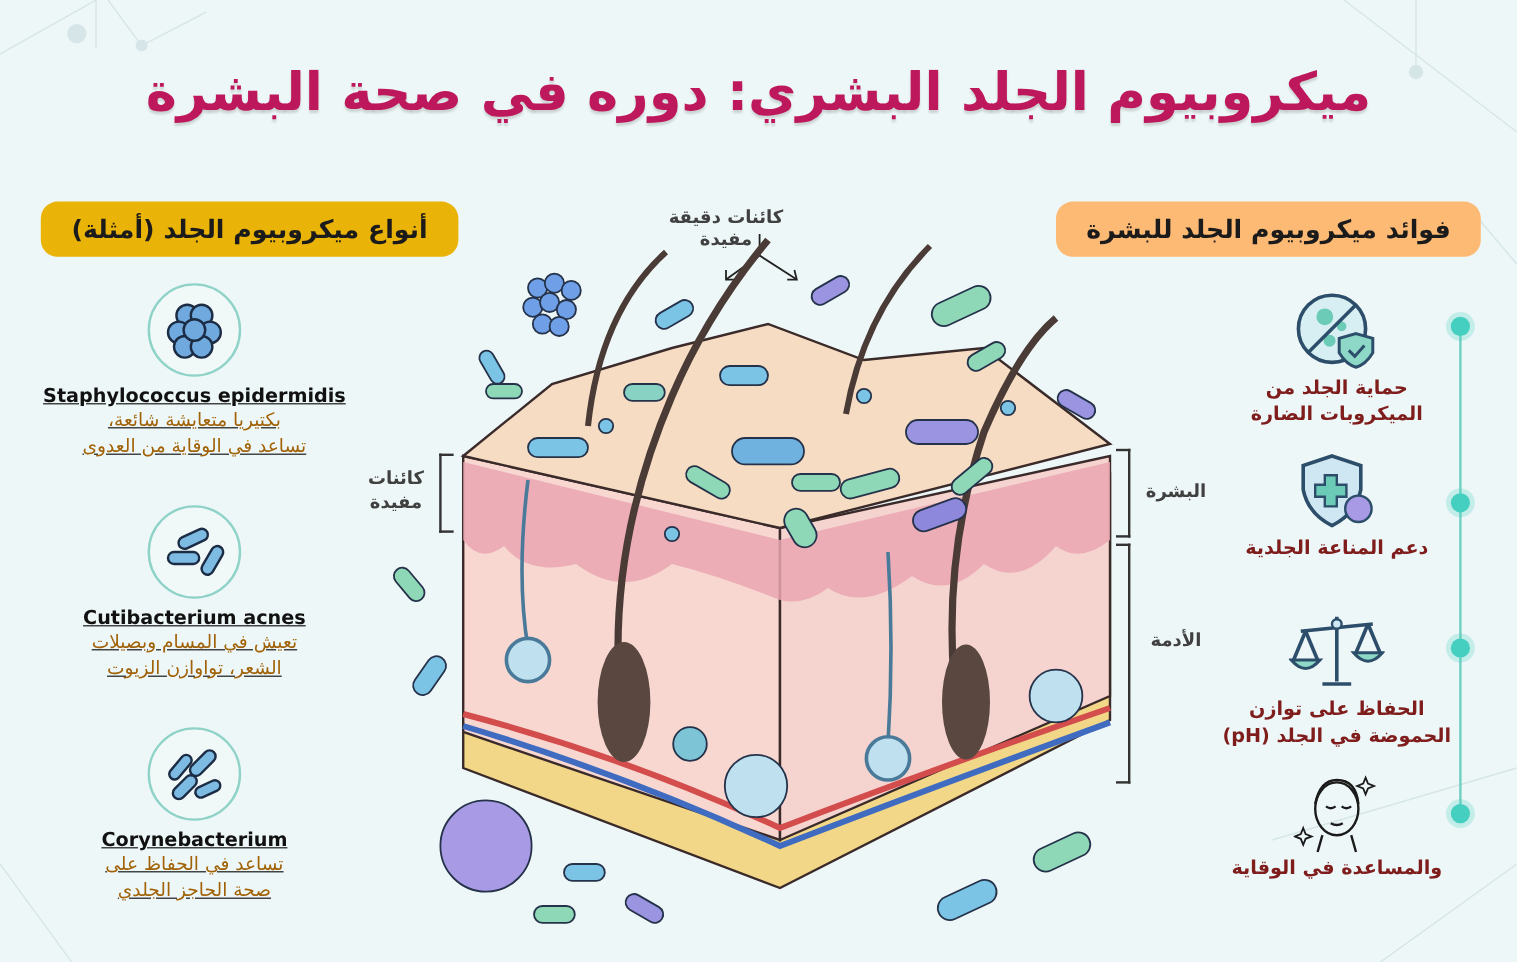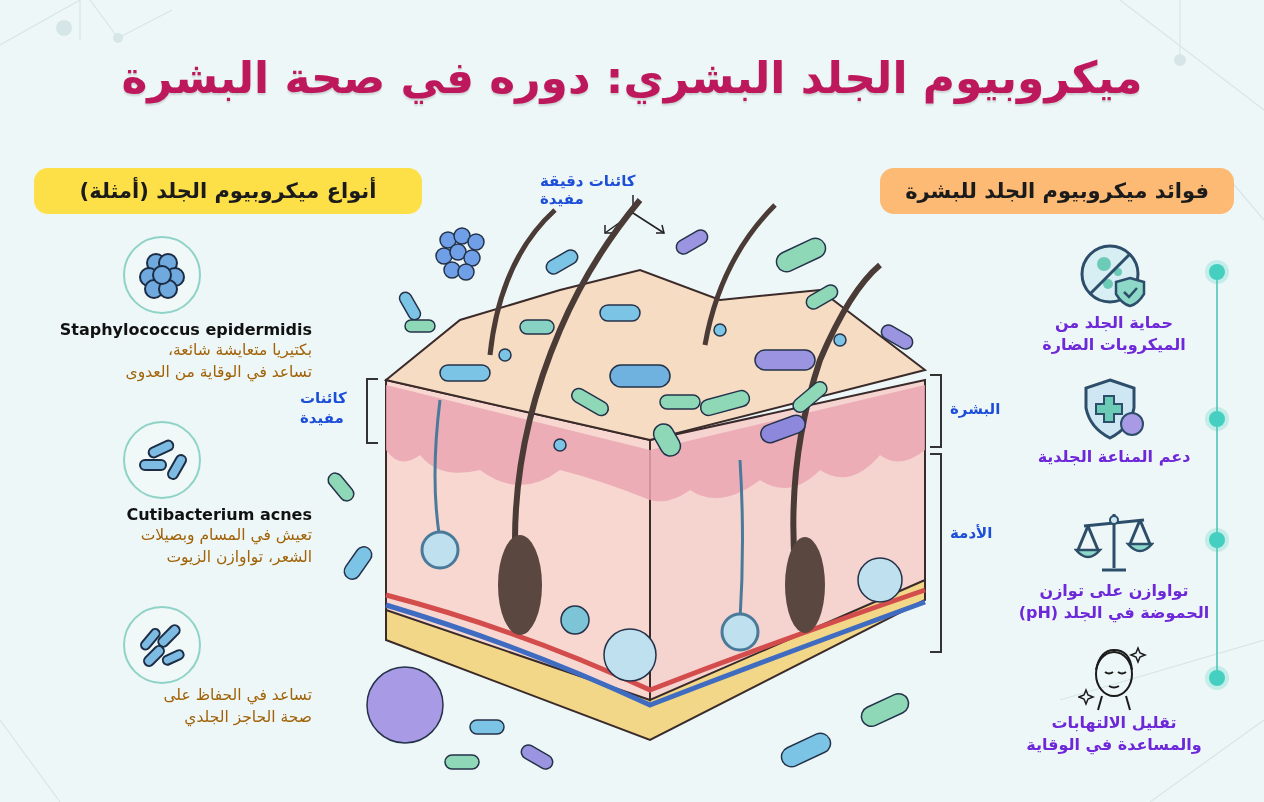--- a/index.html
+++ b/index.html
@@ -17,44 +17,44 @@
     font-size: 44px; font-weight: bold; color: #be185d;
     letter-spacing: 0.5px;
     text-shadow: 0 2px 2px rgba(0,0,0,0.15);
   }
   .pill {
     position: absolute; height: 46px; border-radius: 14px;
     direction: rtl; font-weight: bold; font-size: 21px;
     display: flex; align-items: center; justify-content: center;
     color: #1b1b1b;
   }
-  .pill-left { left: 34px; top: 168px; width: 388px; background: #fde047; }
+  .pill-left { left: 34px; top: 168px; width: 348px; background: #eab308; }
   .pill-right { left: 880px; top: 168px; width: 354px; background: #fdba74; }
 
-  .species { position: absolute; width: 300px; text-align: right; }
+  .species { position: absolute; width: 300px; text-align: center; text-decoration: underline; }
   .species .circle {
     width: 78px; height: 78px; border-radius: 50%;
     border: 2px solid #8fd3c8; margin: 0 auto;
     display: flex; align-items: center; justify-content: center;
     background: #f1f8f8;
   }
   .species .name { font-weight: bold; font-size: 16px; margin-top: 6px; color: #111; }
   .species .desc { direction: rtl; font-size: 15.5px; line-height: 22px; color: #a16207; }
 
   .benefit { position: absolute; width: 200px; text-align: center; direction: rtl; }
   .benefit .ic { height: 72px; display: flex; align-items: center; justify-content: center; }
-  .benefit .txt { font-size: 16px; font-weight: bold; line-height: 22px; color: #6d28d9; }
+  .benefit .txt { font-size: 16px; font-weight: bold; line-height: 22px; color: #7f1d1d; }
 
   .timeline-line { position: absolute; left: 1216px; top: 272px; width: 2px; height: 406px; background: #6fcfc2; }
   .tl-dot {
     position: absolute; left: 1209px; width: 16px; height: 16px; border-radius: 50%;
     background: #45cfc0; box-shadow: 0 0 0 4px rgba(69,207,192,0.25);
   }
 
-  .label { position: absolute; direction: rtl; font-size: 15px; font-weight: bold; color: #1d4ed8; text-align: left; }
+  .label { position: absolute; direction: rtl; font-size: 15px; font-weight: bold; color: #404040; text-align: center; }
   .bracket { position: absolute; border: 2px solid #333; }
   .bracket-left { border-right: none; }
   .bracket-right { border-left: none; }
 
   .diagram { position: absolute; left: 300px; top: 190px; width: 660px; height: 612px; }
 </style>
 </head>
 <body>
 
 <svg class="bg-net" width="1264" height="802">
@@ -117,20 +117,21 @@
   <div class="circle">
     <svg width="56" height="56" viewBox="0 0 56 56">
       <g stroke="#1b2c44" stroke-width="2" fill="#7dbbe3">
         <rect x="4" y="18" width="24" height="9" rx="4.5" transform="rotate(-50 16 22)"></rect>
         <rect x="22" y="14" width="26" height="10" rx="5" transform="rotate(-45 35 19)"></rect>
         <rect x="8" y="34" width="24" height="10" rx="5" transform="rotate(-45 20 39)"></rect>
         <rect x="28" y="36" width="22" height="9" rx="4.5" transform="rotate(-25 39 40)"></rect>
       </g>
     </svg>
   </div>
+  <div class="name">Corynebacterium</div>
   <div class="desc">تساعد في الحفاظ على</div>
   <div class="desc">صحة الحاجز الجلدي</div>
 </div>
 
 <div class="label" style="left:540px; top:172px; width:130px;">كائنات دقيقة مفيدة</div>
 <svg style="position:absolute; left:600px; top:195px;" width="70" height="45">
   <g stroke="#222" stroke-width="1.5" fill="none">
     <line x1="33" y1="0" x2="33" y2="18"></line>
     <line x1="33" y1="18" x2="5" y2="38"></line>
       <line x1="33" y1="18" x2="64" y2="38"></line>
@@ -276,35 +277,34 @@
         <line x1="14" y1="18" x2="4" y2="42"></line>
           <line x1="14" y1="18" x2="24" y2="42"></line>
         <line x1="66" y1="12" x2="56" y2="36"></line>
           <line x1="66" y1="12" x2="76" y2="36"></line>
       </g>
       <path d="M2,42 Q14,56 26,42 Z" fill="#8ed8c8" stroke="#2c4e6a" stroke-width="2.5"></path>
       <path d="M54,36 Q66,50 78,36 Z" fill="#8ed8c8" stroke="#2c4e6a" stroke-width="2.5"></path>
       <circle cx="40" cy="12" r="4" fill="#cfe6f3" stroke="#2c4e6a" stroke-width="2"></circle>
     </svg>
   </div>
-  <div class="txt">تواوازن على توازن</div>
+  <div class="txt">الحفاظ على توازن</div>
   <div class="txt">الحموضة في الجلد (pH)</div>
 </div>
 
 <div class="benefit" style="left:1014px; top:640px;">
   <div class="ic">
     <svg width="72" height="72" viewBox="0 0 72 72">
       <g stroke="#1b1b1b" stroke-width="2" fill="none">
         <ellipse cx="36" cy="34" rx="18" ry="22"></ellipse>
         <path d="M18,30 Q22,10 36,10 Q52,10 54,30"></path>
         <path d="M27,32 q4,3 8,0"></path>
           <path d="M40,32 q4,3 8,0"></path>
         <path d="M31,46 q5,3 10,0"></path>
         <path d="M24,56 L20,70"></path>
           <path d="M48,56 L52,70"></path>
       </g>
       <path d="M60,8 l2,5 l5,2 l-5,2 l-2,5 l-2,-5 l-5,-2 l5,-2 Z" fill="none" stroke="#1b1b1b" stroke-width="1.5"></path>
       <path d="M8,50 l2,5 l5,2 l-5,2 l-2,5 l-2,-5 l-5,-2 l5,-2 Z" fill="none" stroke="#1b1b1b" stroke-width="1.5"></path>
     </svg>
   </div>
-  <div class="txt">تقليل الالتهابات</div>
   <div class="txt">والمساعدة في الوقاية</div>
 </div>
 
 </body></html>

